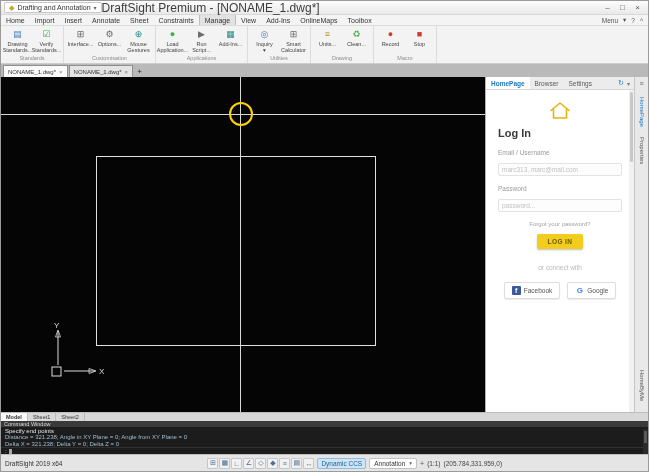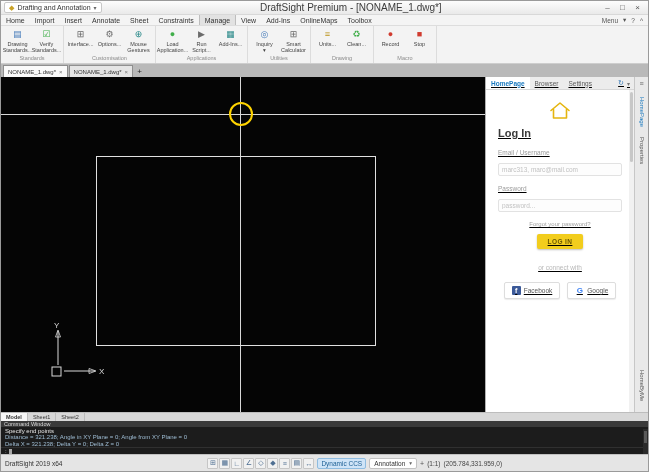--- a/index.html
+++ b/index.html
@@ -4,21 +4,21 @@
 <style>
   * { margin:0; padding:0; box-sizing:border-box; }
   body { background:#888; font-family:"Liberation Sans", sans-serif; }
   .app { width:649px; height:472px; background:#f0f0f0; display:flex; flex-direction:column; overflow:hidden; position:relative; border:1px solid #9a9a9a; }
 
   
   .titlebar { height:14px; background:linear-gradient(#fdfdfd,#e9e9e9); border-bottom:1px solid #d8d8d8; display:flex; align-items:center; padding:0 3px; flex:0 0 14px; }
   .workspace-dd { display:flex; align-items:center; gap:3px; background:#fff; border:1px solid #c8c8c8; border-radius:2px; height:11px; padding:0 4px; font-size:7px; color:#333; }
   .workspace-dd .ws-icon { color:#c9a227; font-size:7px; }
   .workspace-dd .caret { font-size:6px; color:#666; }
-  .title-text { flex:1; text-align:center; font-size:10px; color:#3c3c3c; }
+  .title-text { flex:1; font-size:12px; color:#3c3c3c; }
   .win-controls { display:flex; }
   .win-controls span { width:15px; text-align:center; font-size:8px; color:#555; cursor:default; }
 
   
   .menubar { height:11px; flex:0 0 11px; background:#f4f4f4; border-bottom:1px solid #ddd; display:flex; align-items:stretch; font-size:7px; color:#333; }
   .menu-item { padding:0 5px; display:flex; align-items:center; }
   .menu-item.active { background:#e2e2e2; border-left:1px solid #bdbdbd; border-right:1px solid #bdbdbd; }
   .menubar-right { margin-left:auto; display:flex; align-items:center; gap:5px; padding-right:5px; font-size:6.5px; color:#555; }
 
   
@@ -40,21 +40,21 @@
   
   .main { flex:1 1 auto; min-height:0; display:flex; }
   .canvas { position:relative; flex:1; background:#050505; overflow:hidden; }
   .ch-v { position:absolute; left:239px; top:0; bottom:0; width:1px; background:#d8d8d8; }
   .ch-h { position:absolute; top:37px; left:0; right:0; height:1px; background:#d8d8d8; }
   .cursor-ring { position:absolute; left:228px; top:25px; width:24px; height:24px; border:2px solid #ffd400; border-radius:50%; }
   .draw-rect { position:absolute; left:95px; top:79px; width:280px; height:190px; border:1px solid #e0e0e0; }
   .ucs { position:absolute; left:44px; top:242px; }
 
   
-  .panel { width:149px; flex:0 0 149px; background:#fff; border-left:1px solid #b2b2b2; display:flex; flex-direction:column; position:relative;text-decoration:underline; }
+  .panel { width:149px; flex:0 0 149px; background:#fff; border-left:1px solid #b2b2b2; display:flex; flex-direction:column; position:relative; }
   .panel-tabs { height:13px; flex:0 0 13px; background:#ececec; border-bottom:1px solid #d7d7d7; display:flex; align-items:stretch; font-size:6.5px; }
   .ptab { padding:0 5px; display:flex; align-items:center; color:#5a5a5a; }
   .ptab.active { background:#fff; color:#1878be; font-weight:bold; }
   .panel-tab-icons { margin-left:auto; display:flex; align-items:center; gap:3px; padding-right:4px; }
   .pt-icon { font-size:7px; color:#2e75b6; }
   .pt-caret { font-size:6px; color:#777; }
   .panel-body { flex:1; padding:10px 12px 0 12px; overflow:hidden; }
   .house-wrap { display:flex; justify-content:center; margin-bottom:6px; }
   .login-title { font-size:11px; font-weight:bold; color:#3a3a3a; margin-bottom:10px; }
   .field-label { font-size:6.5px; color:#9a9a9a; margin-bottom:2px; }

